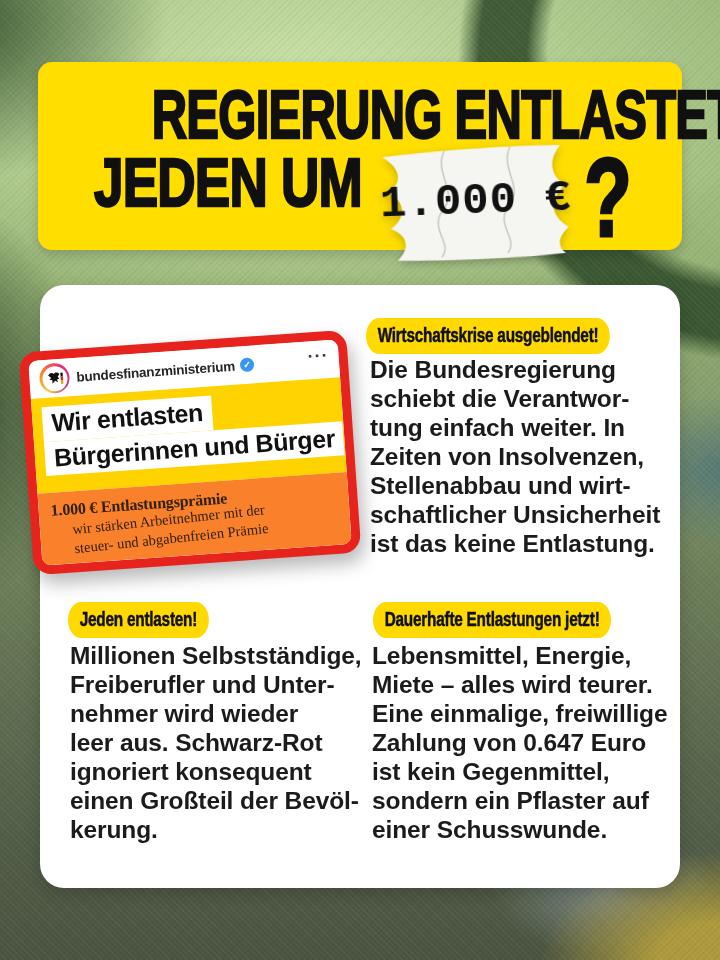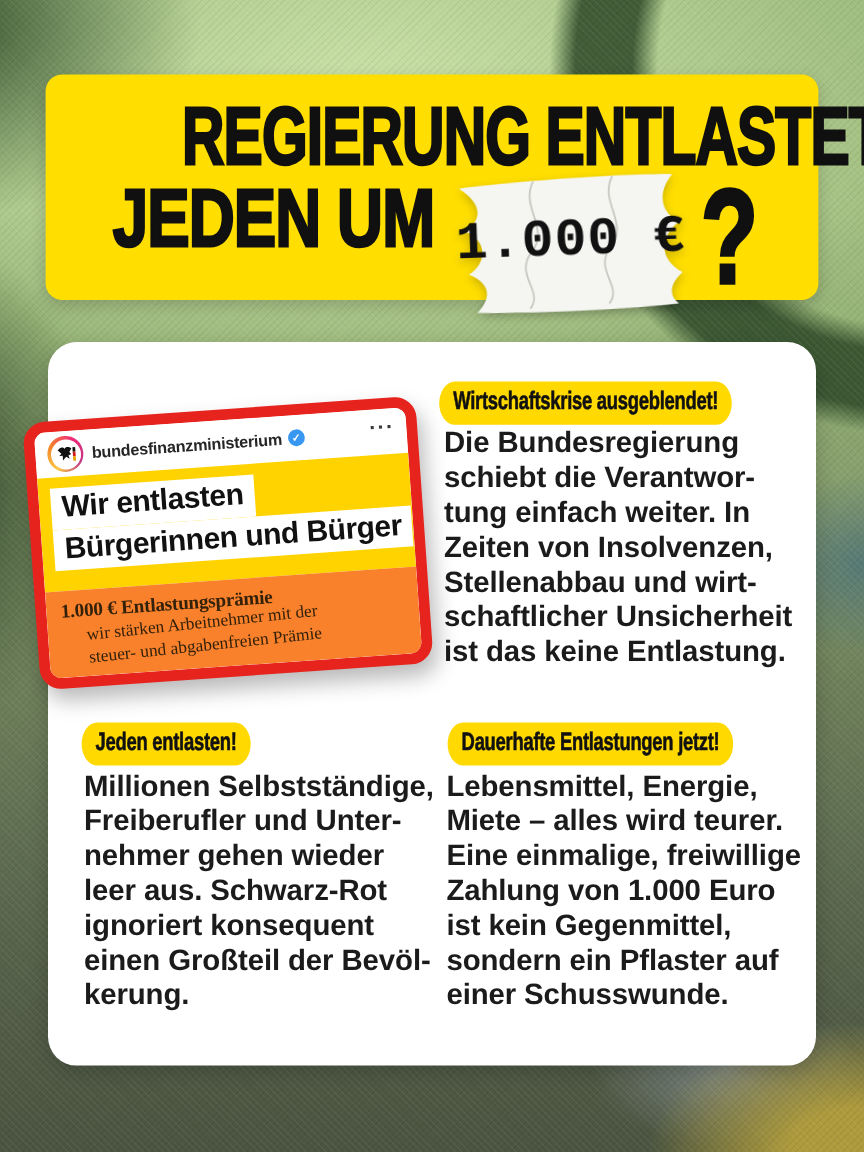--- a/index.html
+++ b/index.html
@@ -145,32 +145,32 @@
 Zeiten von Insolvenzen,
 Stellenabbau und wirt-
 schaftlicher Unsicherheit
 ist das keine Entlastung.</p>
     </section>
 
     <section>
       <span class="badge badge-bl">Jeden entlasten!</span>
       <p class="para para-bl">Millionen Selbstständige,
 Freiberufler und Unter-
-nehmer gehen wieder
+nehmer wird wieder
 leer aus. Schwarz-Rot
 ignoriert konsequent
 einen Großteil der Bevöl-
 kerung.</p>
     </section>
 
     <section>
       <span class="badge badge-br">Dauerhafte Entlastungen jetzt!</span>
       <p class="para para-br">Lebensmittel, Energie,
 Miete – alles wird teurer.
 Eine einmalige, freiwillige
-Zahlung von 1.000 Euro
+Zahlung von 0.647 Euro
 ist kein Gegenmittel,
 sondern ein Pflaster auf
 einer Schusswunde.</p>
     </section>
 
   </main>
 </div>
 
 </body></html>

